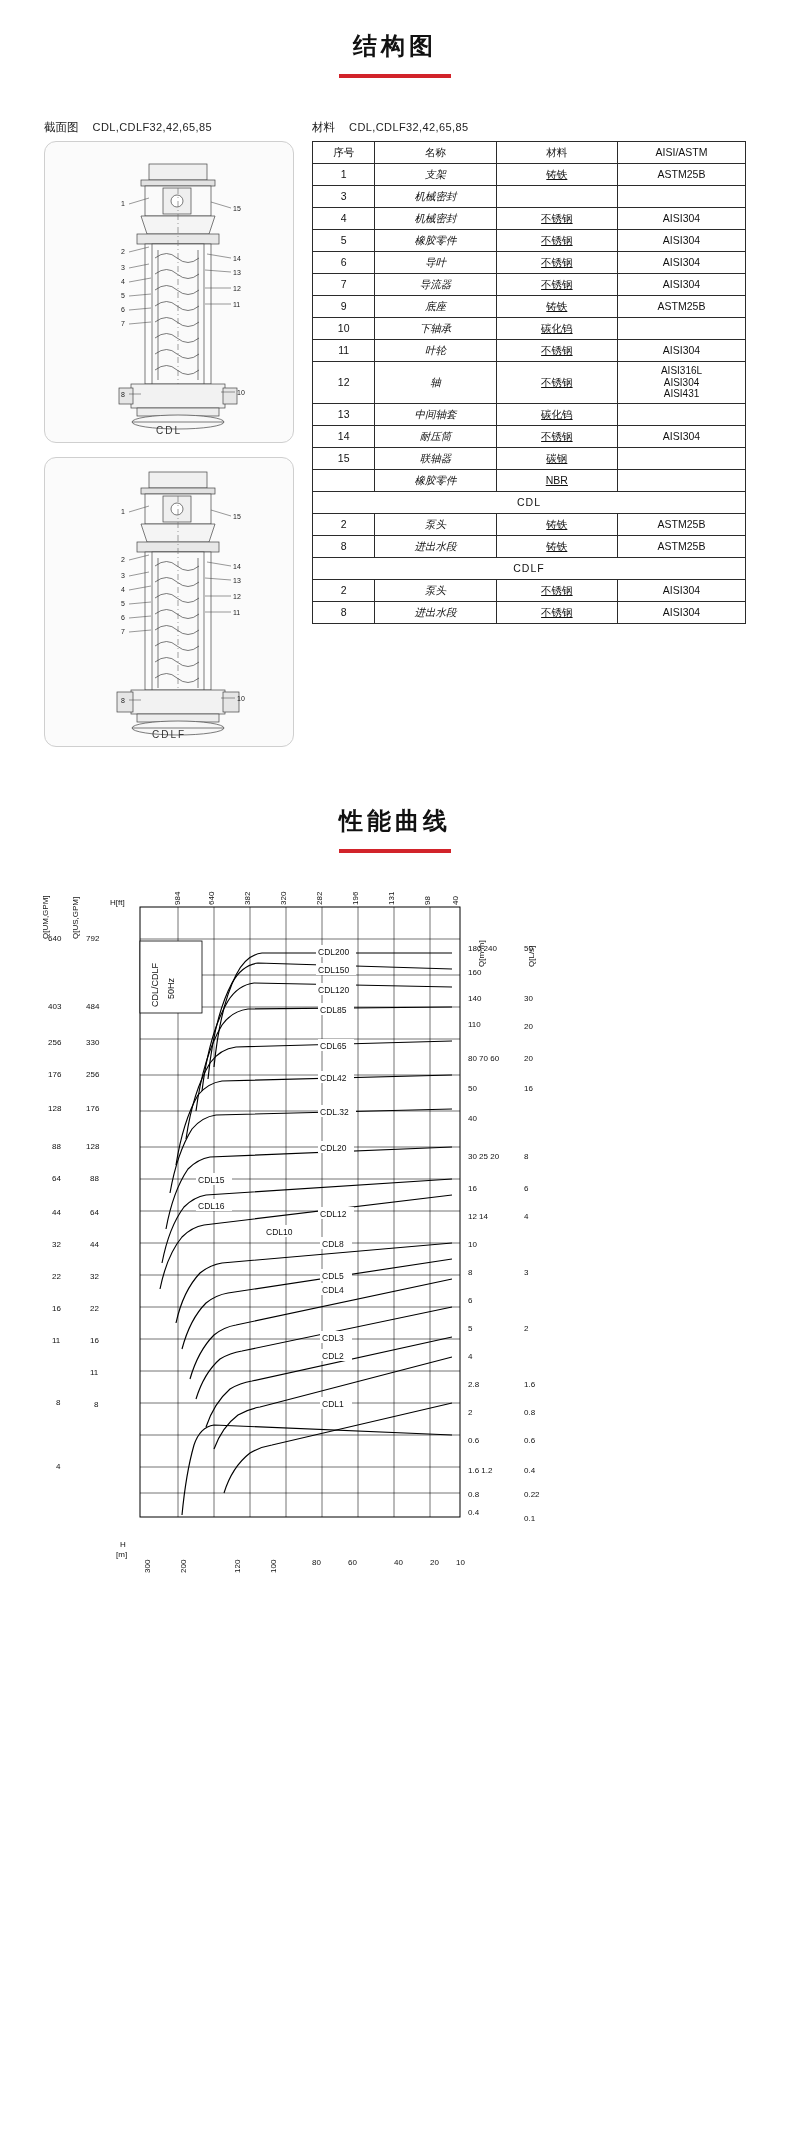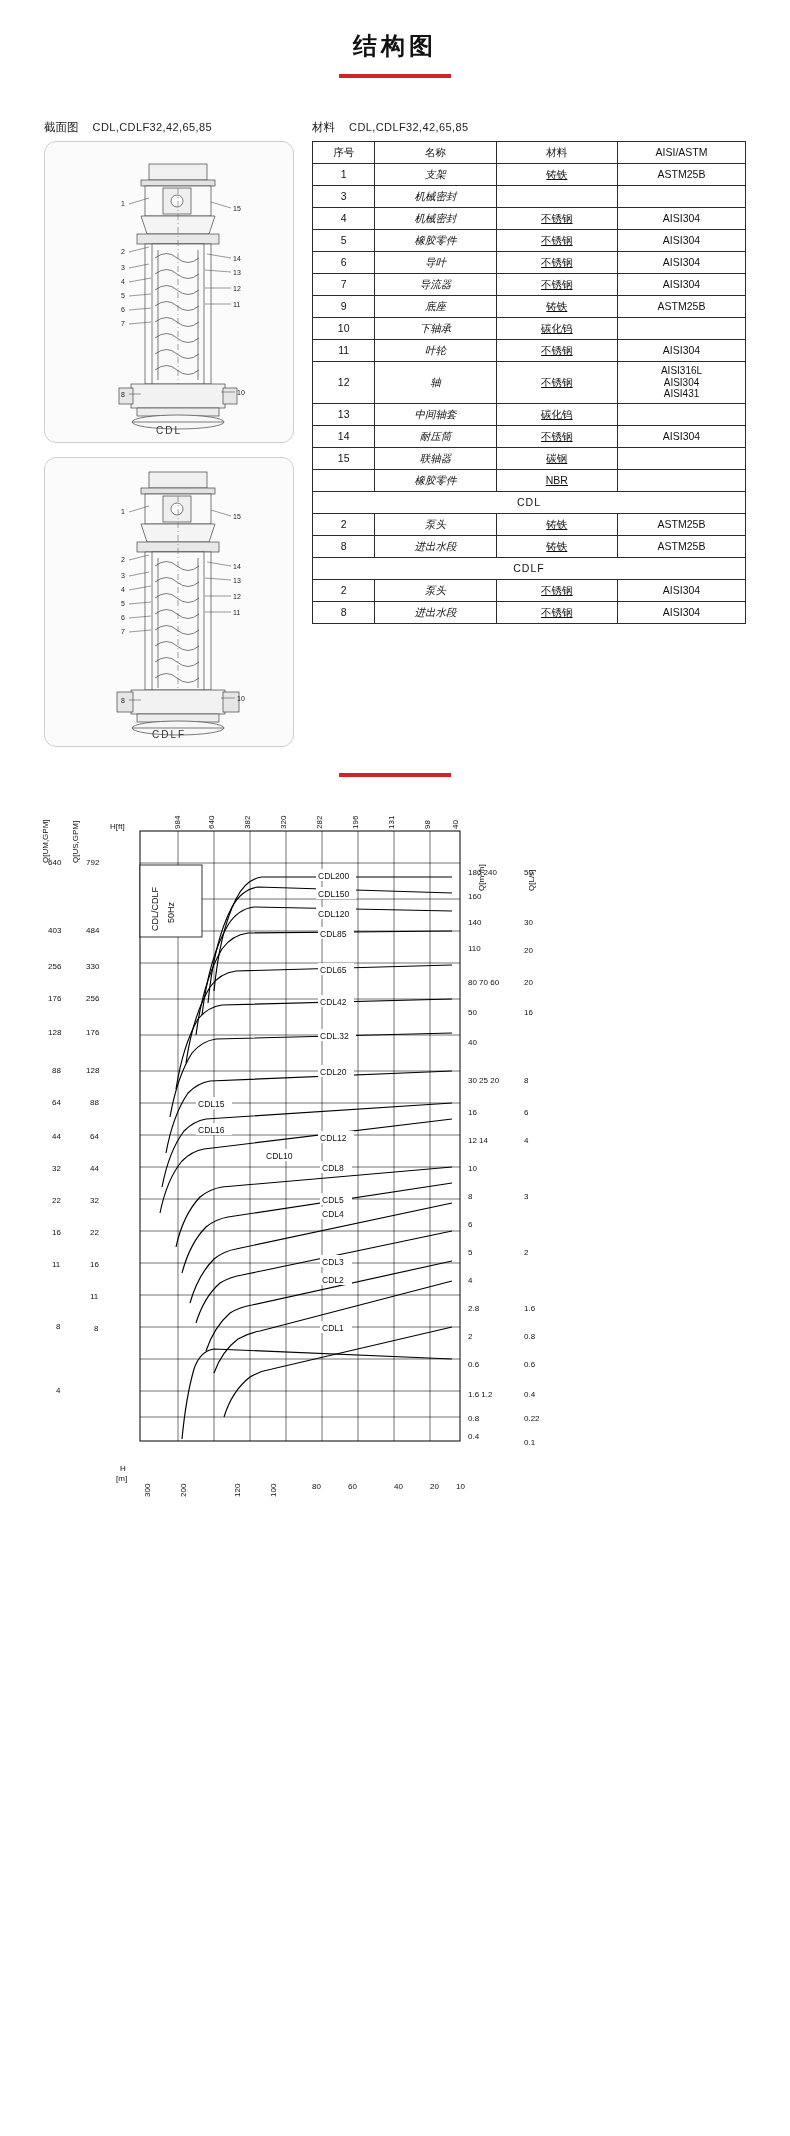--- a/index.html
+++ b/index.html
@@ -397,20 +397,21 @@
               <td class="mtl">不锈钢</td>
               <td class="std">AISI304</td>
             </tr>
           </tbody>
         </table>
       </div>
     </div>
   </div>
 
   <div>
+    <div class="section-title" style="padding-top:44px;">性能曲线</div>
     <div class="title-underline"></div>
 
     <div class="curve-wrap">
       <svg width="790" height="700" viewBox="0 0 790 700">
 
         <rect x="140" y="28" width="320" height="610" fill="#ffffff" stroke="#000" stroke-width="1"></rect>
 
         <g stroke="#000" stroke-width="0.55">
           <line x1="140" y1="60" x2="460" y2="60"></line>
           <line x1="140" y1="96" x2="460" y2="96"></line>

